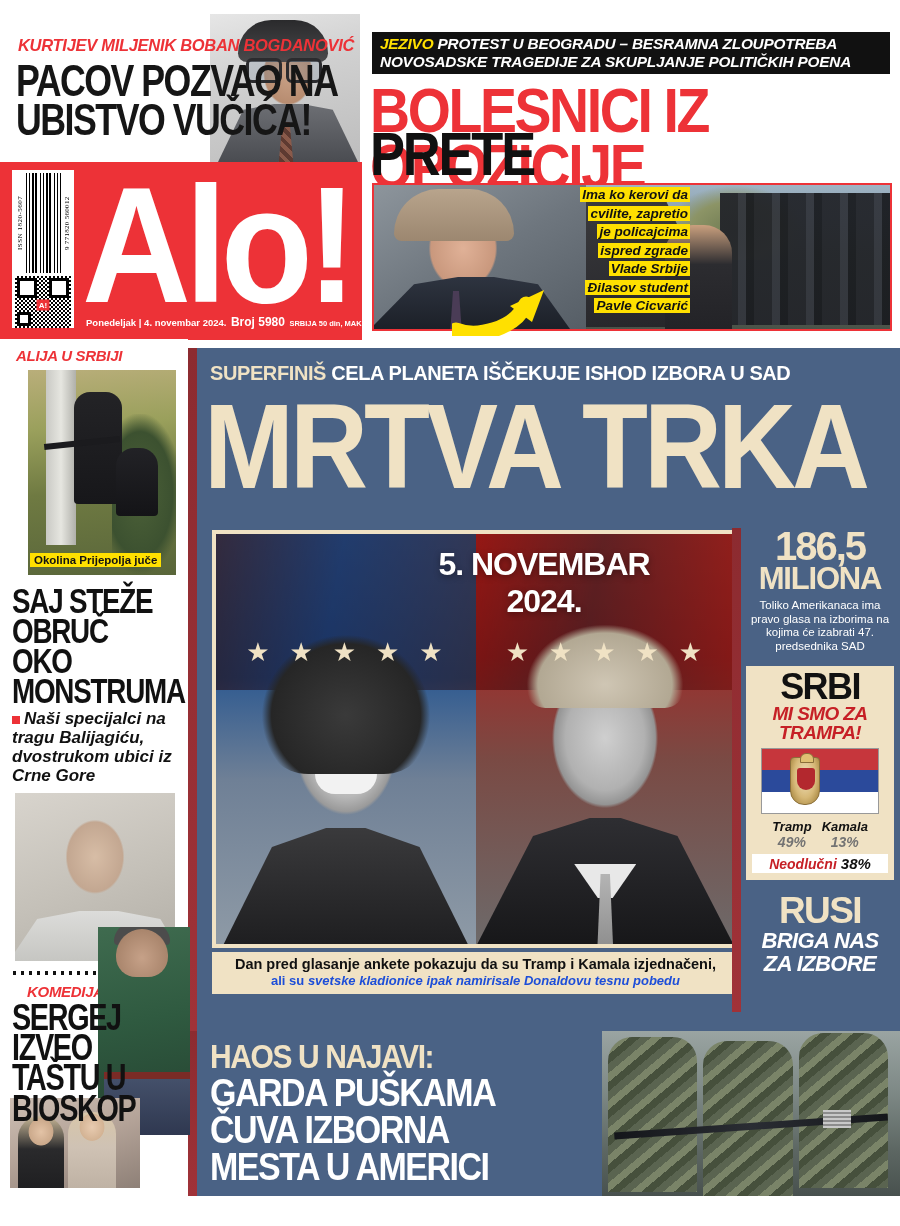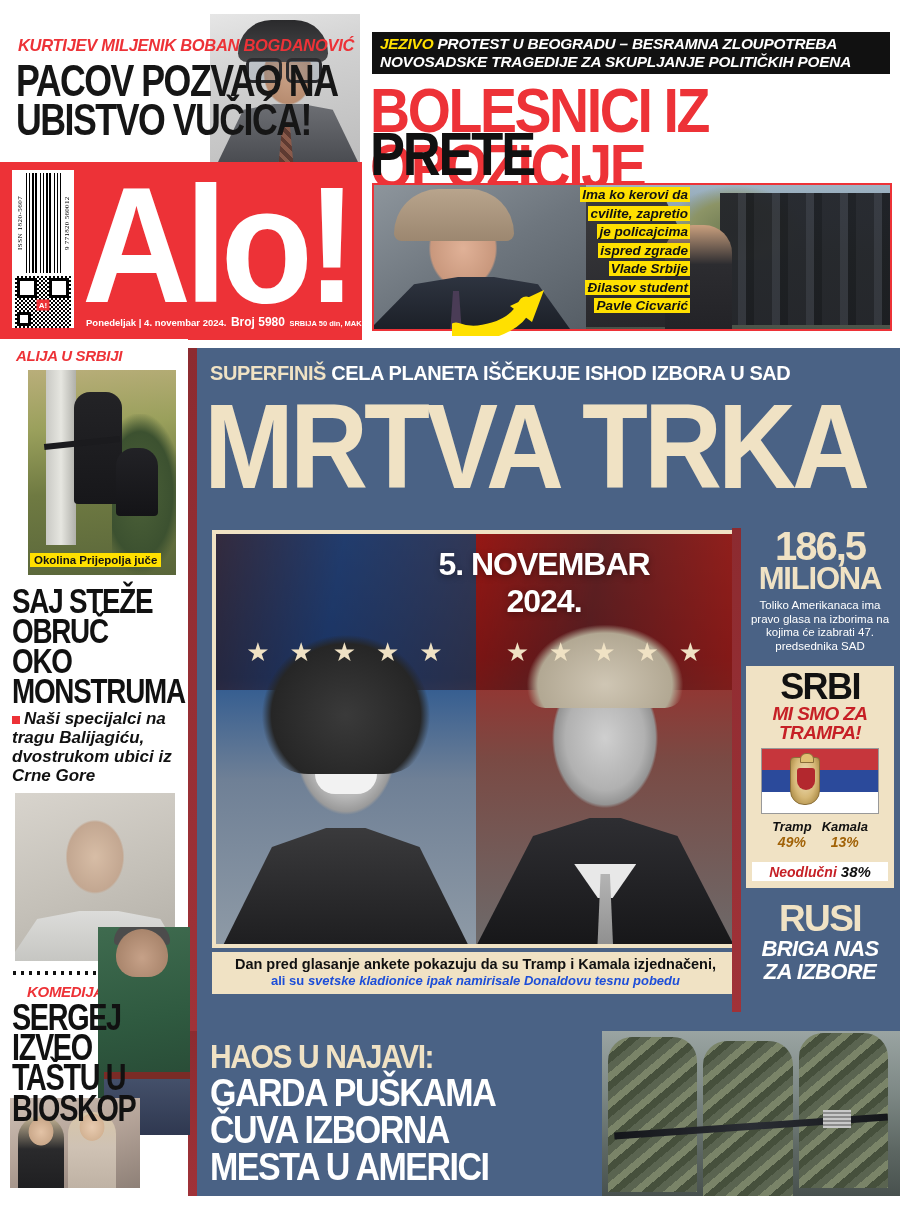--- a/index.html
+++ b/index.html
@@ -499,23 +499,23 @@
   }
   .flag .crest::after {
     content:""; position:absolute; left:9px; top:-5px; width:12px; height:8px;
     background:#e0c173; border-radius: 6px 6px 0 0; border:1px solid #8b6f3a;
   }
   .poll {
     display:flex; justify-content:center; gap: 10px; margin-top: 5px;
   }
   .poll .pc { text-align:center; }
   .poll .pn { font-size: 13px; font-weight: 900; font-style: italic; color:#111; }
-  .poll .pv { font-size: 14px; font-weight: 900; font-style: italic; color:#a16207; }
+  .poll .pv { font-size: 14px; font-weight: 900; font-style: italic; color:#737373; }
   .undecided {
-    margin-top: 12px; background:#fff; padding: 1px 3px; text-align:center;
+    margin-top: 4px; background:#fff; padding: 1px 3px; text-align:center;
     display:flex; justify-content:center; gap:4px; align-items:baseline;
   }
   .undecided .ul { font-size: 14px; font-weight: 900; font-style:italic; color:#c62026; }
   .undecided .uv { font-size: 15px; font-weight: 700; font-style:italic; color:#111; }
   .rusi {
     margin-top: 14px; text-align:center;
   }
   .rusi .r1 {
     font-size: 37px; font-weight: 900; color:#f0e2c4; letter-spacing:-1.6px; line-height:0.94;
   }

